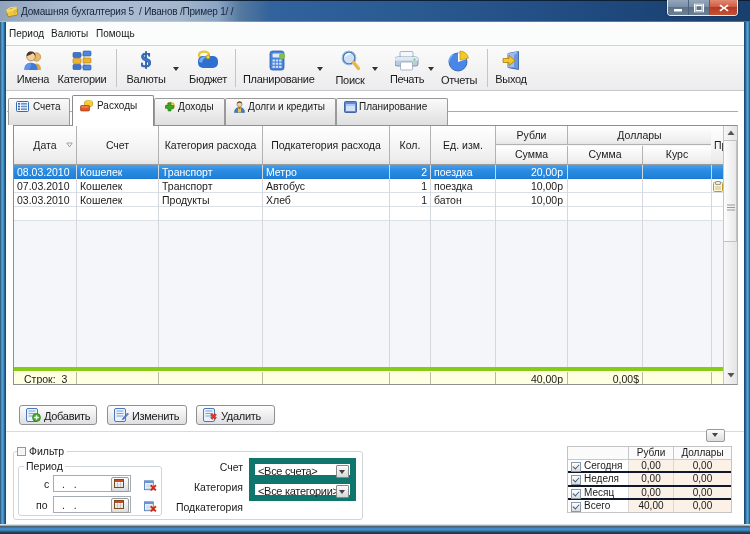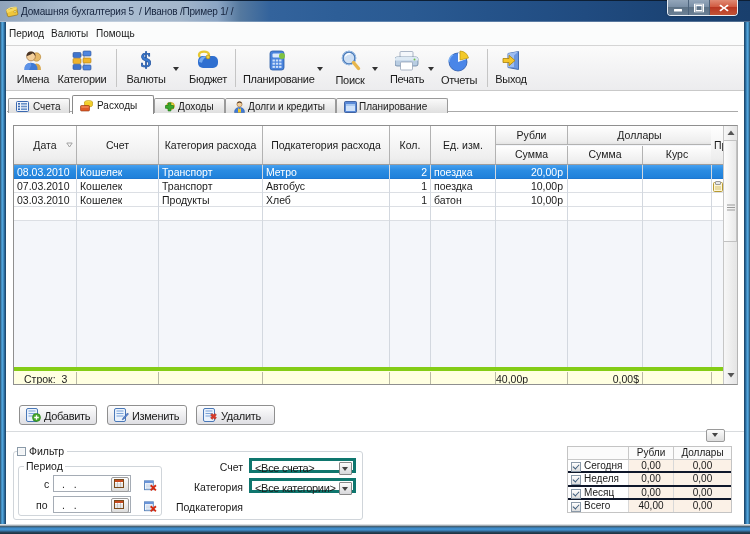--- a/index.html
+++ b/index.html
@@ -29,21 +29,21 @@
 #toolbar{left:6px;top:45px;width:738px;height:44px;
  background:linear-gradient(#fbfbfb,#ececee);border-bottom:1px solid #c9c9c9;border-top:1px solid #d5d5d5;}
 .tbtn{position:absolute;top:4px;text-align:center;}
 .tbtn .ic{display:block;margin:0 auto;}
 .tbtn .lb{display:block;margin-top:2px;white-space:nowrap;font-size:11px;letter-spacing:-0.3px;}
 .tsep{position:absolute;top:3px;width:1px;height:38px;background:#c5c5c5;}
 .tarr{position:absolute;width:0;height:0;border-left:3.5px solid transparent;border-right:3.5px solid transparent;border-top:4px solid #333;}
 
 #tabline{left:7px;top:111px;width:731px;height:1px;background:#aaaaaa;}
 .tab{position:absolute;top:98px;height:14px;background:linear-gradient(#fafafa,#dfdfdf);
- border:1px solid #9a9a9a;border-bottom:none;border-radius:2px 2px 0 0;padding-top:0;}
+ border:1px solid #9a9a9a;border-bottom:none;border-radius:2px 2px 0 0;padding-top:12px;}
 .tab.active{top:95px;height:18px;background:#fff;border-color:#8a8a8a;z-index:3;}
 .tab .ti{position:absolute;left:7px;top:2px;}
 .tab .tl{position:absolute;top:2px;white-space:nowrap;font-size:10px;}
 .tab.active .ti{top:4px;}
 .tab.active .tl{top:4px;}
 
 #grid{left:13px;top:125px;width:725px;height:260px;border:1px solid #8f8f8f;border-right-color:#b5b5b5;background:#f4f6fa;box-sizing:border-box;overflow:hidden;}
 .gv{position:absolute;top:0;width:1px;background:#d3d8df;}
 .hdr{position:absolute;left:0;top:0;height:39px;background:linear-gradient(#ffffff,#eeeeee 85%,#e4e4e4);border-right:1px solid #b2b2b2;border-bottom:1px solid #9d9d9d;box-sizing:border-box;text-align:center;}
 .hdr .ht{position:absolute;left:0;width:100%;text-align:center;}
@@ -65,21 +65,21 @@
 #fs2{left:18px;top:466px;width:142px;height:48px;}
 #fltlab{left:17px;top:445px;background:#fff;padding:0 3px 0 0;}
 #fltlab .cb{display:inline-block;vertical-align:-1px;}
 #perlab{left:24px;top:460px;background:#fff;padding:0 2px;}
 .dlab{position:absolute;}
 .dfield{position:absolute;width:78px;height:17px;background:#fff;border:1px solid #a5acb5;box-sizing:border-box;}
 .dfield .dots{position:absolute;left:8px;top:2px;color:#222;letter-spacing:1px;}
 .calbtn{position:absolute;right:1px;top:1px;width:16px;height:13px;background:linear-gradient(#fdfdfd,#dddddd);border:1px solid #9a9a9a;border-radius:2px;}
 .clrbtn{position:absolute;width:13px;height:13px;}
 .flab{position:absolute;text-align:right;}
-.combo{position:absolute;left:249px;width:107px;height:15px;background:#fff;border:3px solid #0f766e;box-sizing:border-box;}
+.combo{position:absolute;left:249px;width:107px;height:23px;background:#fff;border:6px solid #0f766e;box-sizing:border-box;}
 .combo .ct{position:absolute;left:3px;top:1px;white-space:nowrap;overflow:hidden;width:91px;font-size:11px;letter-spacing:-0.3px;}
 .combo .carr{position:absolute;right:1px;top:1px;width:11px;height:11px;background:linear-gradient(#fcfcfc,#d8d8db);border:1px solid #888;border-radius:1px;}
 .combo .carr:after{content:"";position:absolute;left:2px;top:4px;width:0;height:0;border-left:3.5px solid transparent;border-right:3.5px solid transparent;border-top:4px solid #444;}
 
 #sum{left:567px;top:446px;width:165px;height:67px;border:1px solid #c4c4c4;background:#fff;box-sizing:border-box;font-size:10px;}
 .srow{position:absolute;left:0;width:163px;height:13px;border-bottom:2px solid #0f172a;box-sizing:border-box;}
 .scell{position:absolute;top:0;bottom:0;box-sizing:border-box;border-left:1px solid #d8d8d8;}
 .scell.val{background:#fbf1e7;text-align:center;padding-top:0px;}
 .scell.chk{padding-left:16px;padding-top:0px;background:#fff;}
 .scell.chk:before{content:"";position:absolute;left:3px;top:1.5px;width:10px;height:10px;background:linear-gradient(#fff,#ddd);border:1px solid #8a99a8;box-sizing:border-box;}
@@ -355,21 +355,21 @@
     <div class="gv" style="left:248px;top:39px;height:202px"></div>
     <div class="gv" style="left:375px;top:39px;height:202px"></div>
     <div class="gv" style="left:416px;top:39px;height:202px"></div>
     <div class="gv" style="left:481px;top:39px;height:202px"></div>
     <div class="gv" style="left:553px;top:39px;height:202px"></div>
     <div class="gv" style="left:628px;top:39px;height:202px"></div>
     <div class="gv" style="left:697px;top:39px;height:202px"></div>
 
     <div id="footer">
       <span class="cell" style="left:10px;top:2px">Строк:&nbsp; 3</span>
-      <span class="cell" style="left:482px;top:2px;width:67px;">40,00р</span>
+      <span class="cell" style="left:482px;top:2px;width:67px;text-align:right">40,00р</span>
       <span class="cell" style="left:554px;top:2px;width:71px;text-align:right">0,00$</span>
       <div class="fv" style="left:62px"></div>
         <div class="fv" style="left:144px"></div>
       <div class="fv" style="left:248px"></div>
         <div class="fv" style="left:375px"></div>
       <div class="fv" style="left:416px"></div>
         <div class="fv" style="left:481px"></div>
       <div class="fv" style="left:553px"></div>
         <div class="fv" style="left:628px"></div>
       <div class="fv" style="left:697px"></div>

